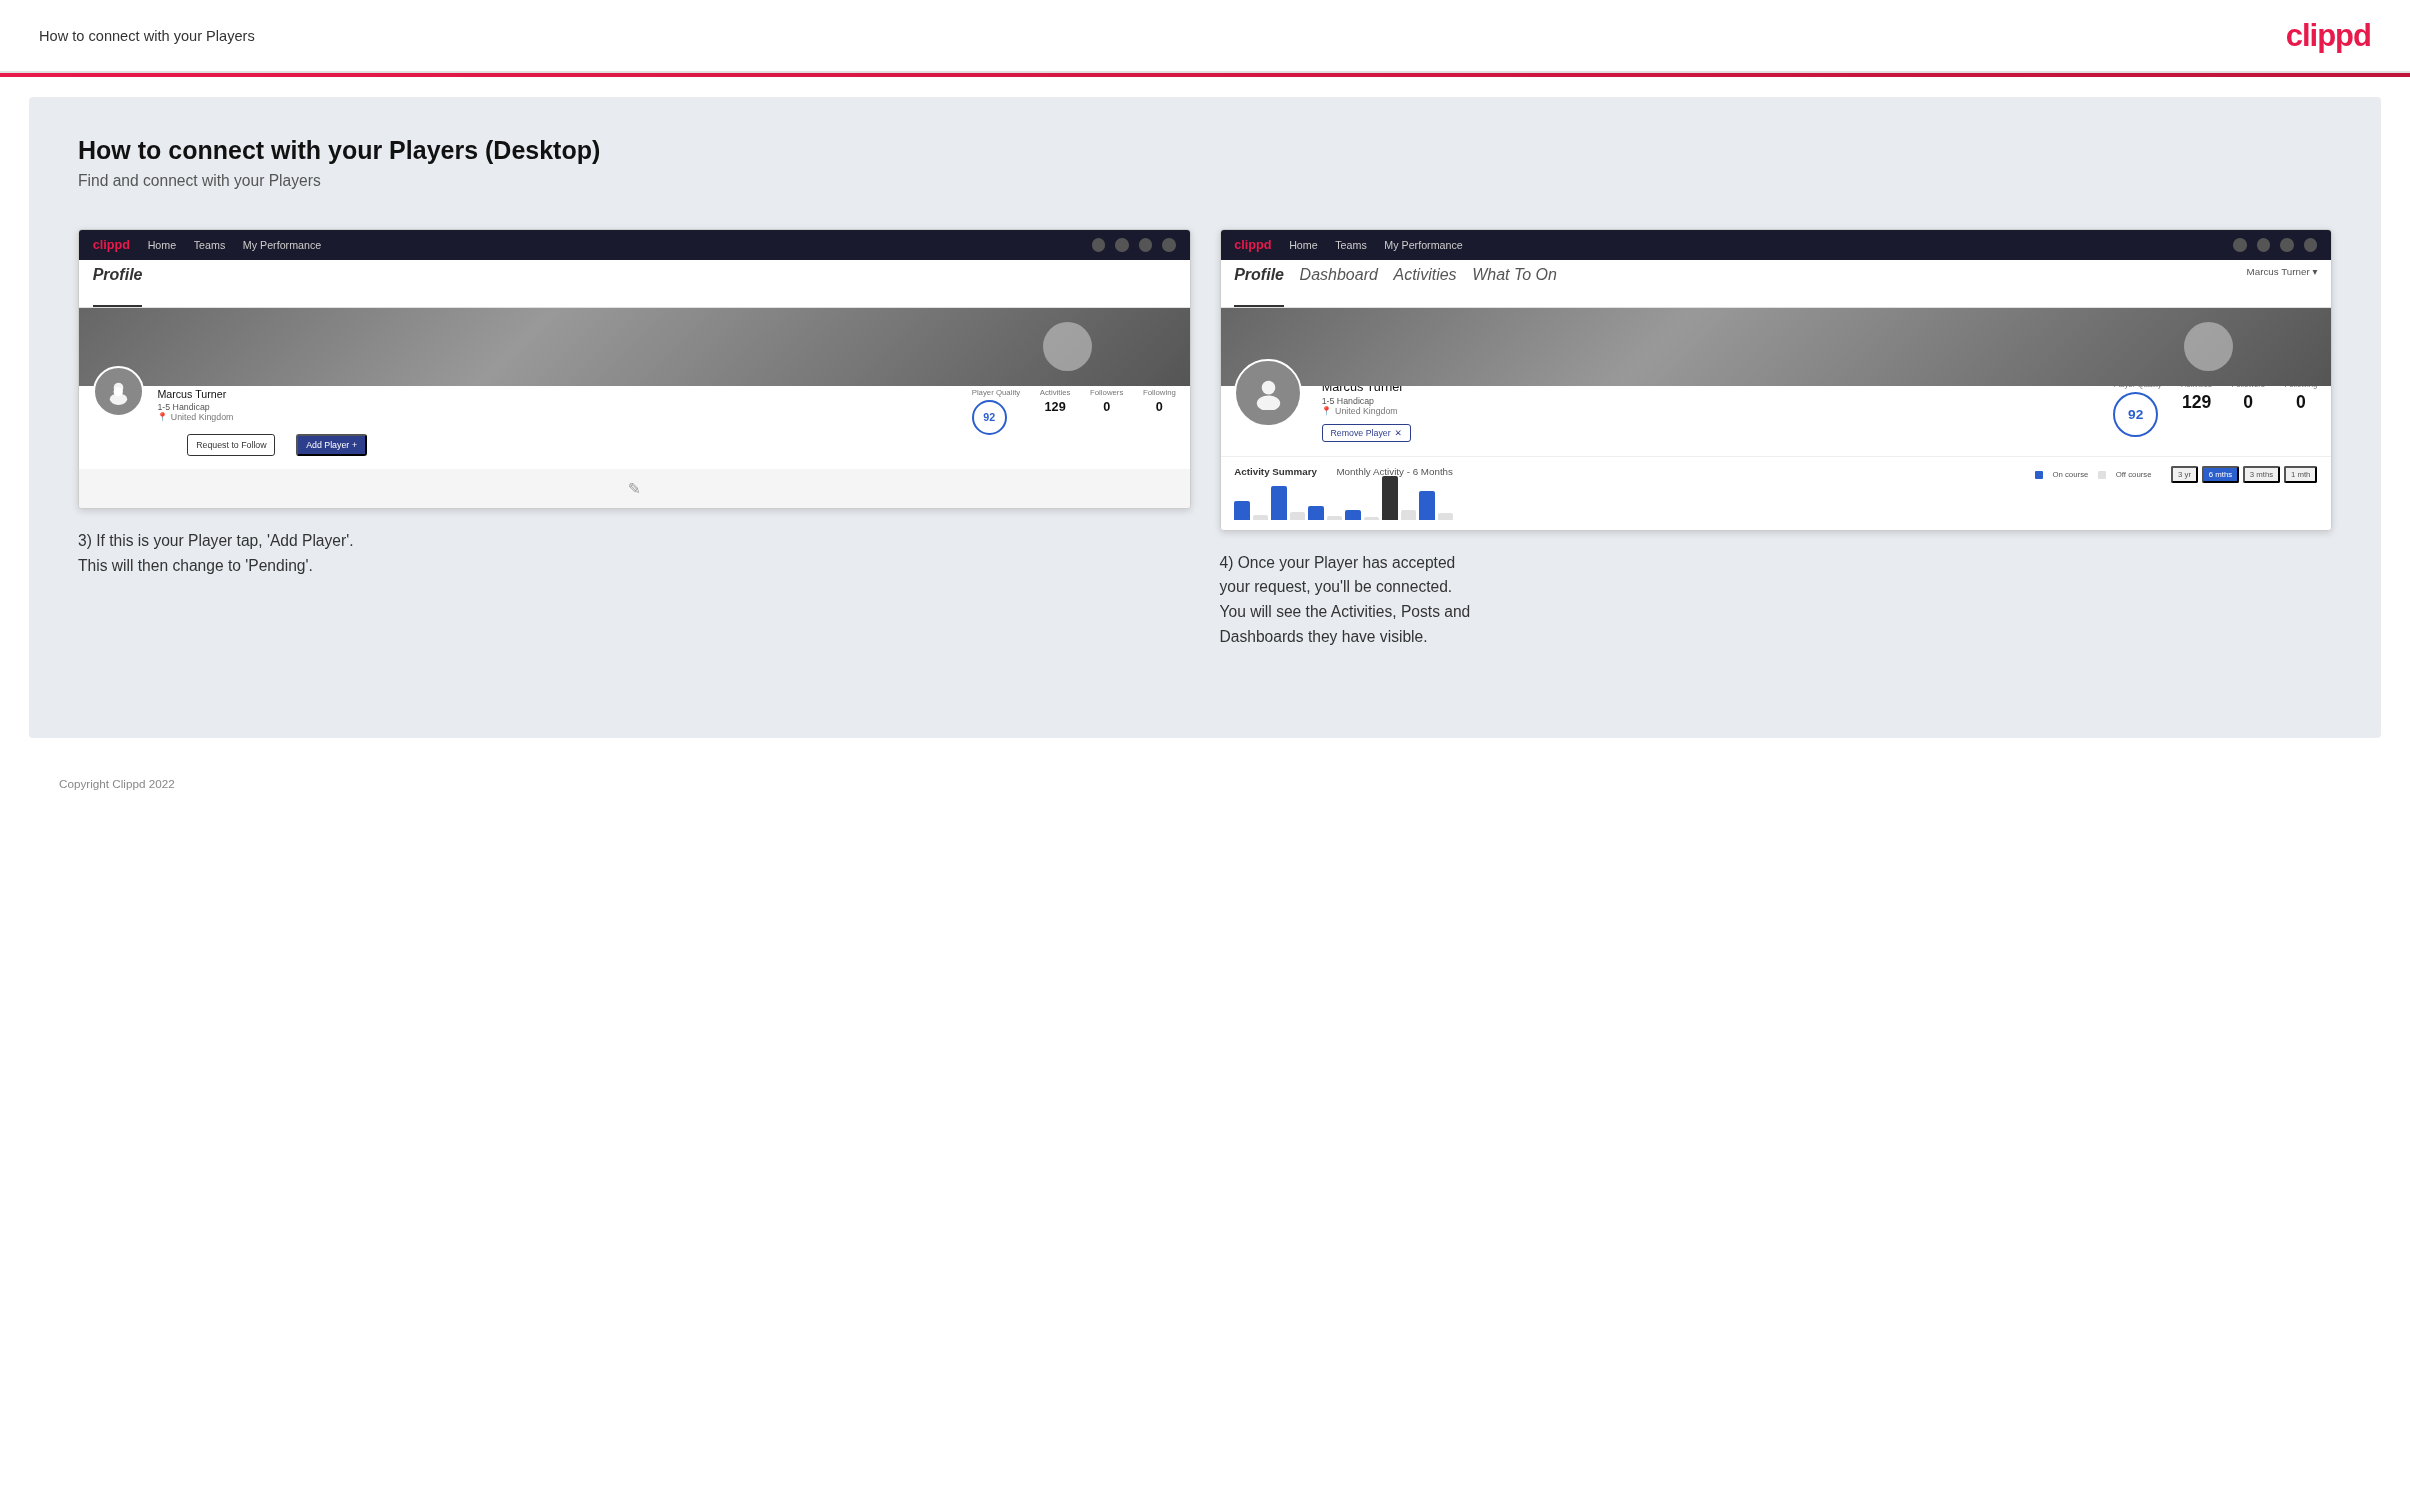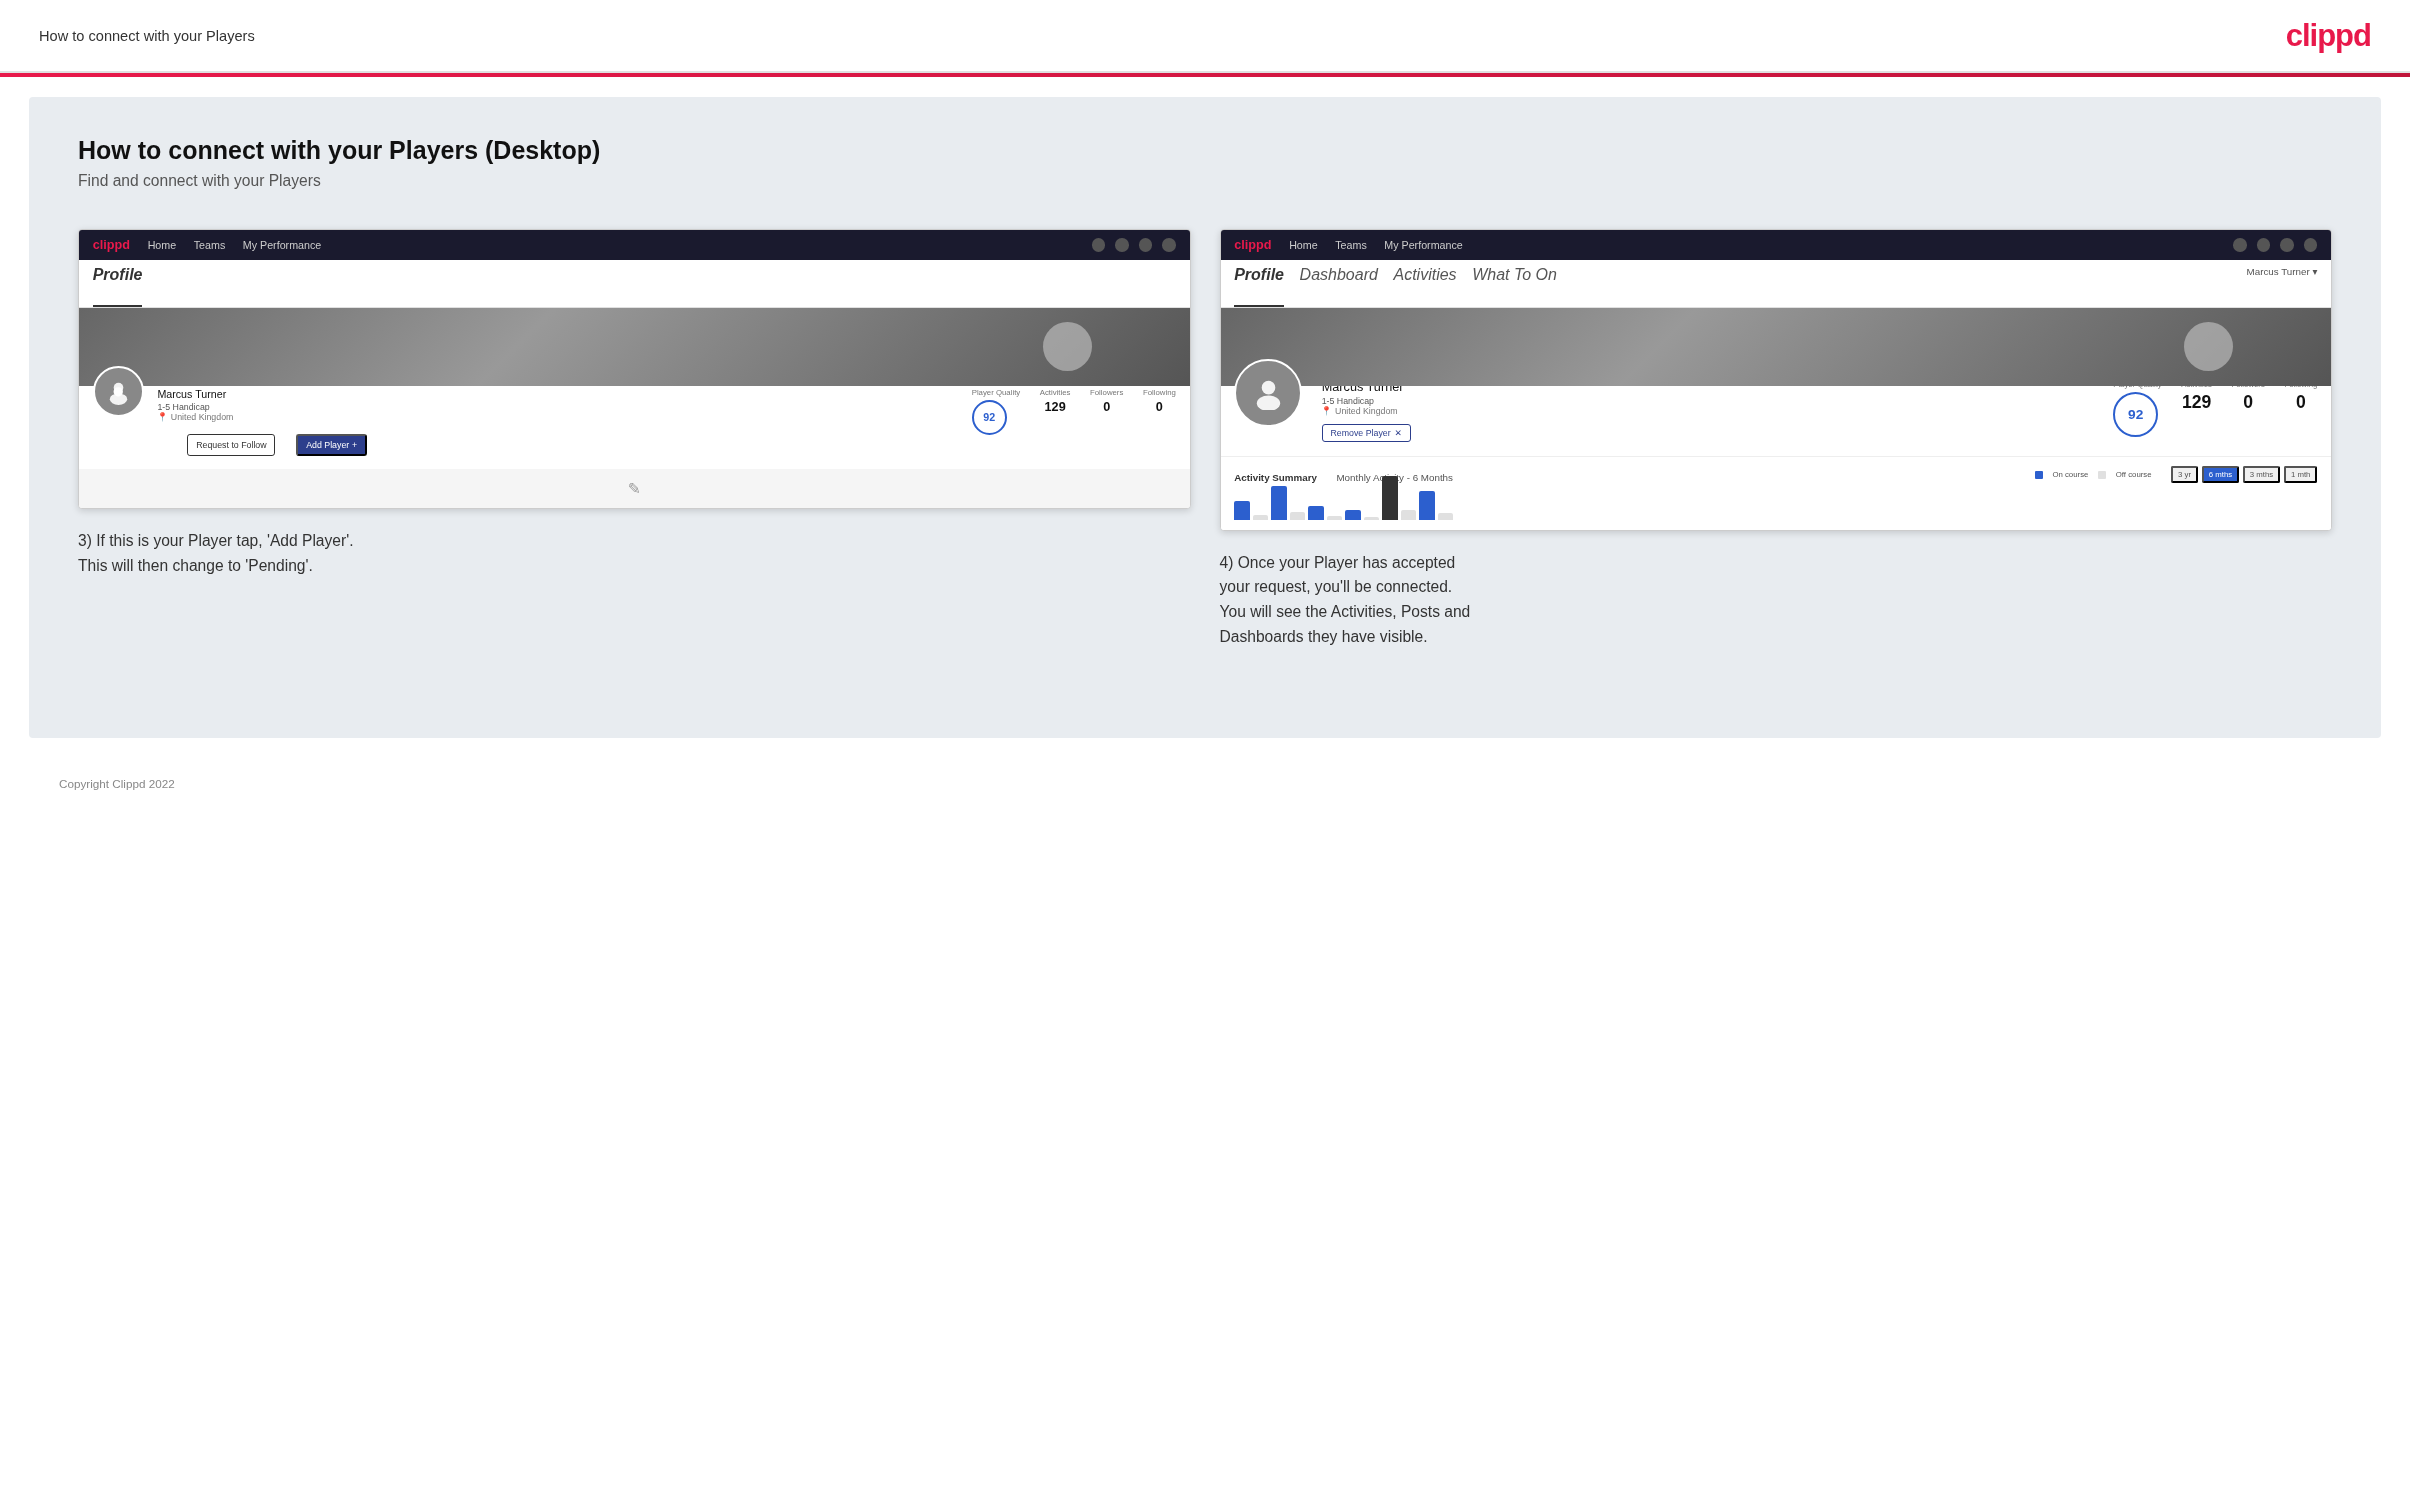--- a/index.html
+++ b/index.html
@@ -290,21 +290,21 @@
     }
 
     
     .activity-summary {
       background: #fff;
       padding: 9.8px 13.7px;
       border-top: 1px solid #eee;
     }
     .activity-header {
       display: flex;
-      align-items: flex-end;
+      align-items: flex-start;
       gap: 19.5px;
       margin-bottom: 7.8px;
     }
     .activity-title {
       font-size: 9.8px;
       font-weight: 600;
       color: #333;
     }
     .activity-period {
       font-size: 9.8px;

